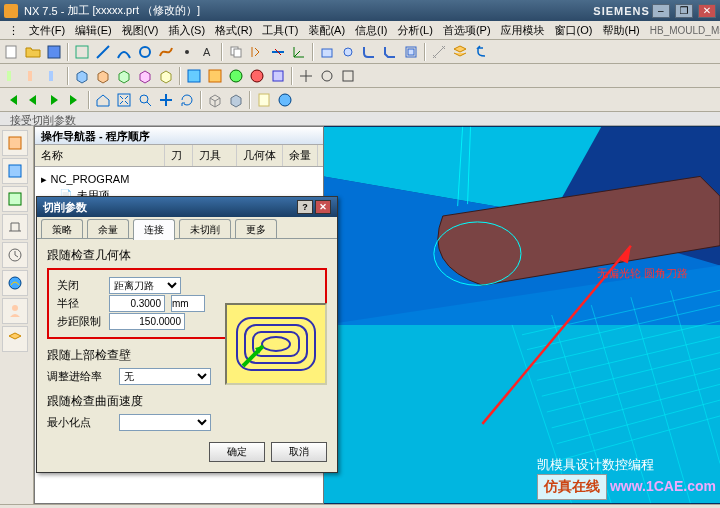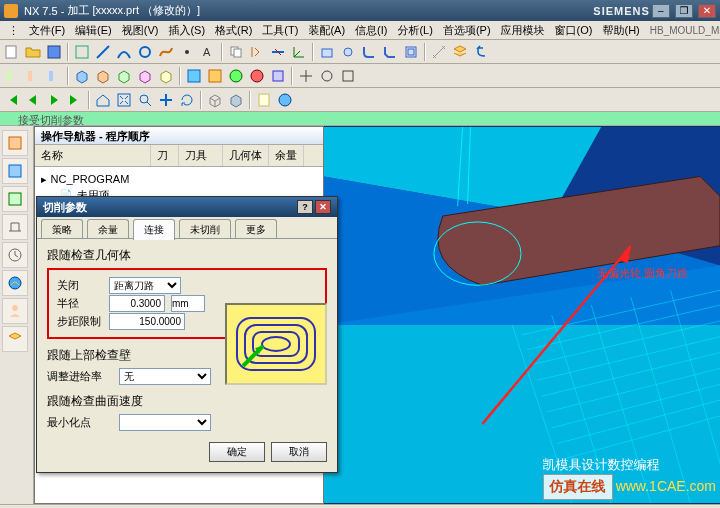--- a/index.html
+++ b/index.html
@@ -32,21 +32,21 @@
 .nav-tree .node{display:flex;align-items:center;gap:4px}
 .nav-tree .indent{width:14px;display:inline-block}
 .checkmark{color:#0a0;font-weight:bold}
 .nav-tree .cols{display:inline-flex;gap:20px;margin-left:8px;color:#444}
 
 .viewport{flex:1;background:#0a2d5a;position:relative;overflow:hidden}
 .viewport svg{width:100%;height:100%}
 .watermark-3d{position:absolute;left:40%;top:28%;color:rgba(210,210,230,0.45);font-size:28px;font-weight:bold;letter-spacing:6px}
 .watermark-br{position:absolute;right:4px;bottom:4px;}
 .watermark-br .box{display:inline-block;padding:3px 6px;background:rgba(255,255,255,0.85);border:1px solid #999;color:#c41;font-size:14px;font-weight:bold;margin-right:0}
-.watermark-br .url{color:#fde047;font-size:14px;font-weight:normal}
+.watermark-br .url{color:#f0abfc;font-size:14px;font-weight:bold}
 .anno-text{position:absolute;right:32px;top:140px;color:#f33;font-size:11px}
 
 .statusbar{height:18px;background:#e8e4dc;border-top:1px solid #aca899}
 
 
 .dialog{position:absolute;left:36px;top:196px;width:302px;background:#ece9d8;border:1px solid #333;box-shadow:2px 2px 4px rgba(0,0,0,.4);}
 .dialog .dtitle{height:20px;background:linear-gradient(#3a6ea5,#1a3e65);color:#fff;display:flex;align-items:center;padding:0 6px;font-weight:bold}
 .dialog .dtitle .spacer{flex:1}
 .dialog .dtitle .dbtn{width:16px;height:14px;background:#c75050;color:#fff;text-align:center;line-height:12px;margin-left:2px;font-size:9px;border:1px solid #333}
 .dialog .dtitle .dbtn.gray{background:#d4d0c8;color:#000}
@@ -59,21 +59,21 @@
 .row{display:flex;align-items:center;gap:6px;margin:1px 0;font-size:10px}
 .row label{width:46px}
 .row input[type=text]{width:56px;height:17px;border:1px solid #7f9db9;background:#fff;padding:0 3px;font-size:10px;text-align:right}
 .row select, .row .combo{width:72px;height:17px;border:1px solid #7f9db9;background:#fff;font-size:10px}
 .unit{width:34px;height:17px;border:1px solid #7f9db9;background:#fff;display:inline-flex;align-items:center;padding:0 0;font-size:10px}
 .preview{position:absolute;right:10px;top:64px;width:102px;height:82px;background:#fff27a;border:2px inset #cca;display:flex;align-items:center;justify-content:center}
 .preview svg{width:86px;height:64px}
 .footer{display:flex;justify-content:flex-end;gap:6px;padding-top:10px}
 .btn{min-width:56px;height:20px;border:1px solid #555;background:linear-gradient(#fff,#ddd);font-size:10px}
 
-.resource-bar{height:14px;background:#86efac;border-bottom:1px solid #aaa;padding:1px 18px;font-size:10px;color:#555}
+.resource-bar{height:14px;background:#e5e5e5;border-bottom:1px solid #aaa;padding:1px 10px;font-size:10px;color:#555}
 
 </style>
 </head>
 <body>
 
 <div class="titlebar">
   <div class="icon"></div>
   <span>NX 7.5 -</span>&nbsp;
   <span>加工</span>&nbsp;
   <span>[xxxxx.prt （修改的）]</span>
@@ -432,21 +432,21 @@
     <div class="sbtn">
         <svg width="16" height="16">
           <path d="M2 5l6-3 6 3-6 3z" fill="#fc6" stroke="#c80"></path>
         </svg>
       </div>
   </div>
 
   <div class="navigator">
     <div class="nav-title">操作导航器 - 程序顺序</div>
     <div class="nav-head">
-      <span style="width:116px">名称</span>
+      <span style="width:130px">名称</span>
       <span style="width:28px">刀</span>
       <span style="width:44px">刀具</span>
       <span style="width:44px px B" -="" wait="" this="" is="" getting="" too="" long.="" let="" me="" compress="" the="" remaining.="" actually="" i="" need="" to="" keep="" going="" but="" be="" concise.="" <span="">几何体</span>
       <span>余量</span>
     </div>
     <div class="nav-tree">
       <div class="node">
           <span>▸</span>
           <span>NC_PROGRAM</span>
         </div>

